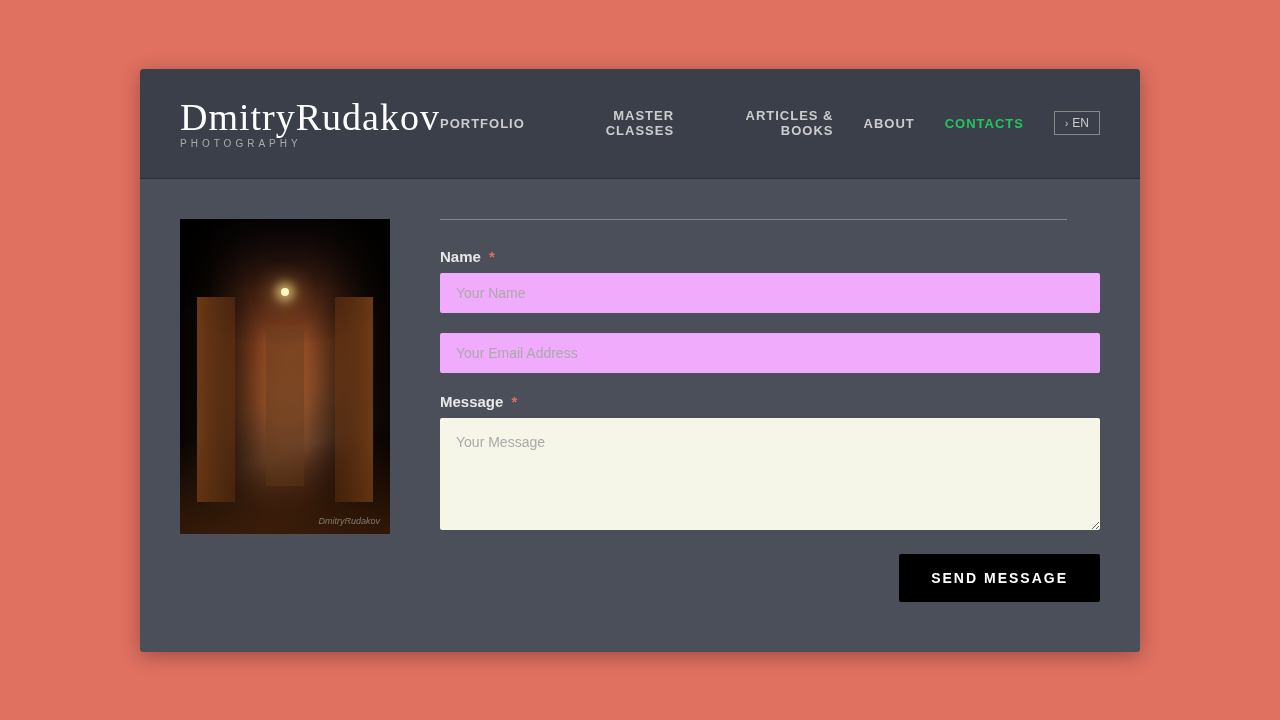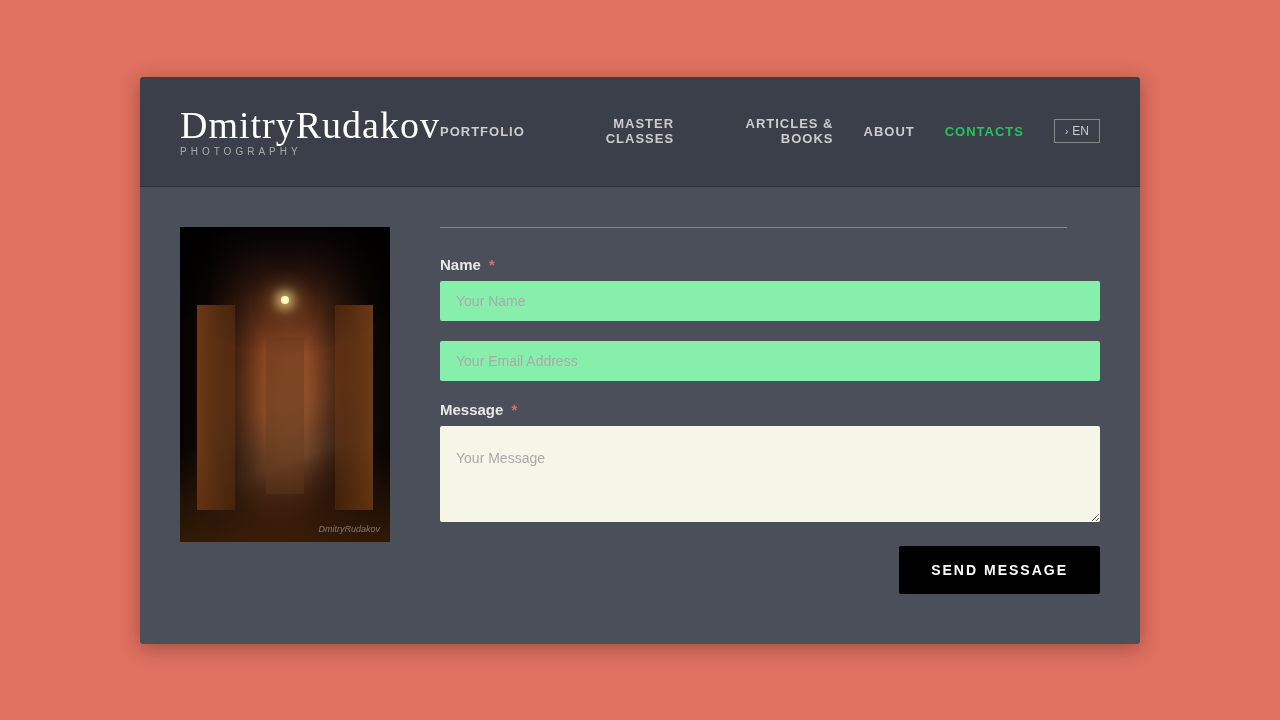--- a/index.html
+++ b/index.html
@@ -264,43 +264,43 @@
     }
 
     .form-label .required {
       color: #e07060;
       margin-left: 4px;
     }
 
     .form-input {
       width: 100%;
       padding: 12px 16px;
-      background: #86efac;
+      background: #f0abfc;
       border: none;
       border-radius: 2px;
       font-size: 14px;
       color: #666;
       outline: none;
     }
 
     .form-input::placeholder {
       color: #aaa;
     }
 
     .form-textarea {
       width: 100%;
-      padding: 24px 16px;
+      padding: 16px 16px;
       background: #f5f5e8;
       border: none;
       border-radius: 2px;
       font-size: 14px;
       color: #666;
       outline: none;
       resize: vertical;
-      height: 96px;
+      height: 112px;
       font-family: Arial, sans-serif;
     }
 
     .form-textarea::placeholder {
       color: #aaa;
     }
 
     .submit-row {
       display: flex;
       justify-content: flex-end;

